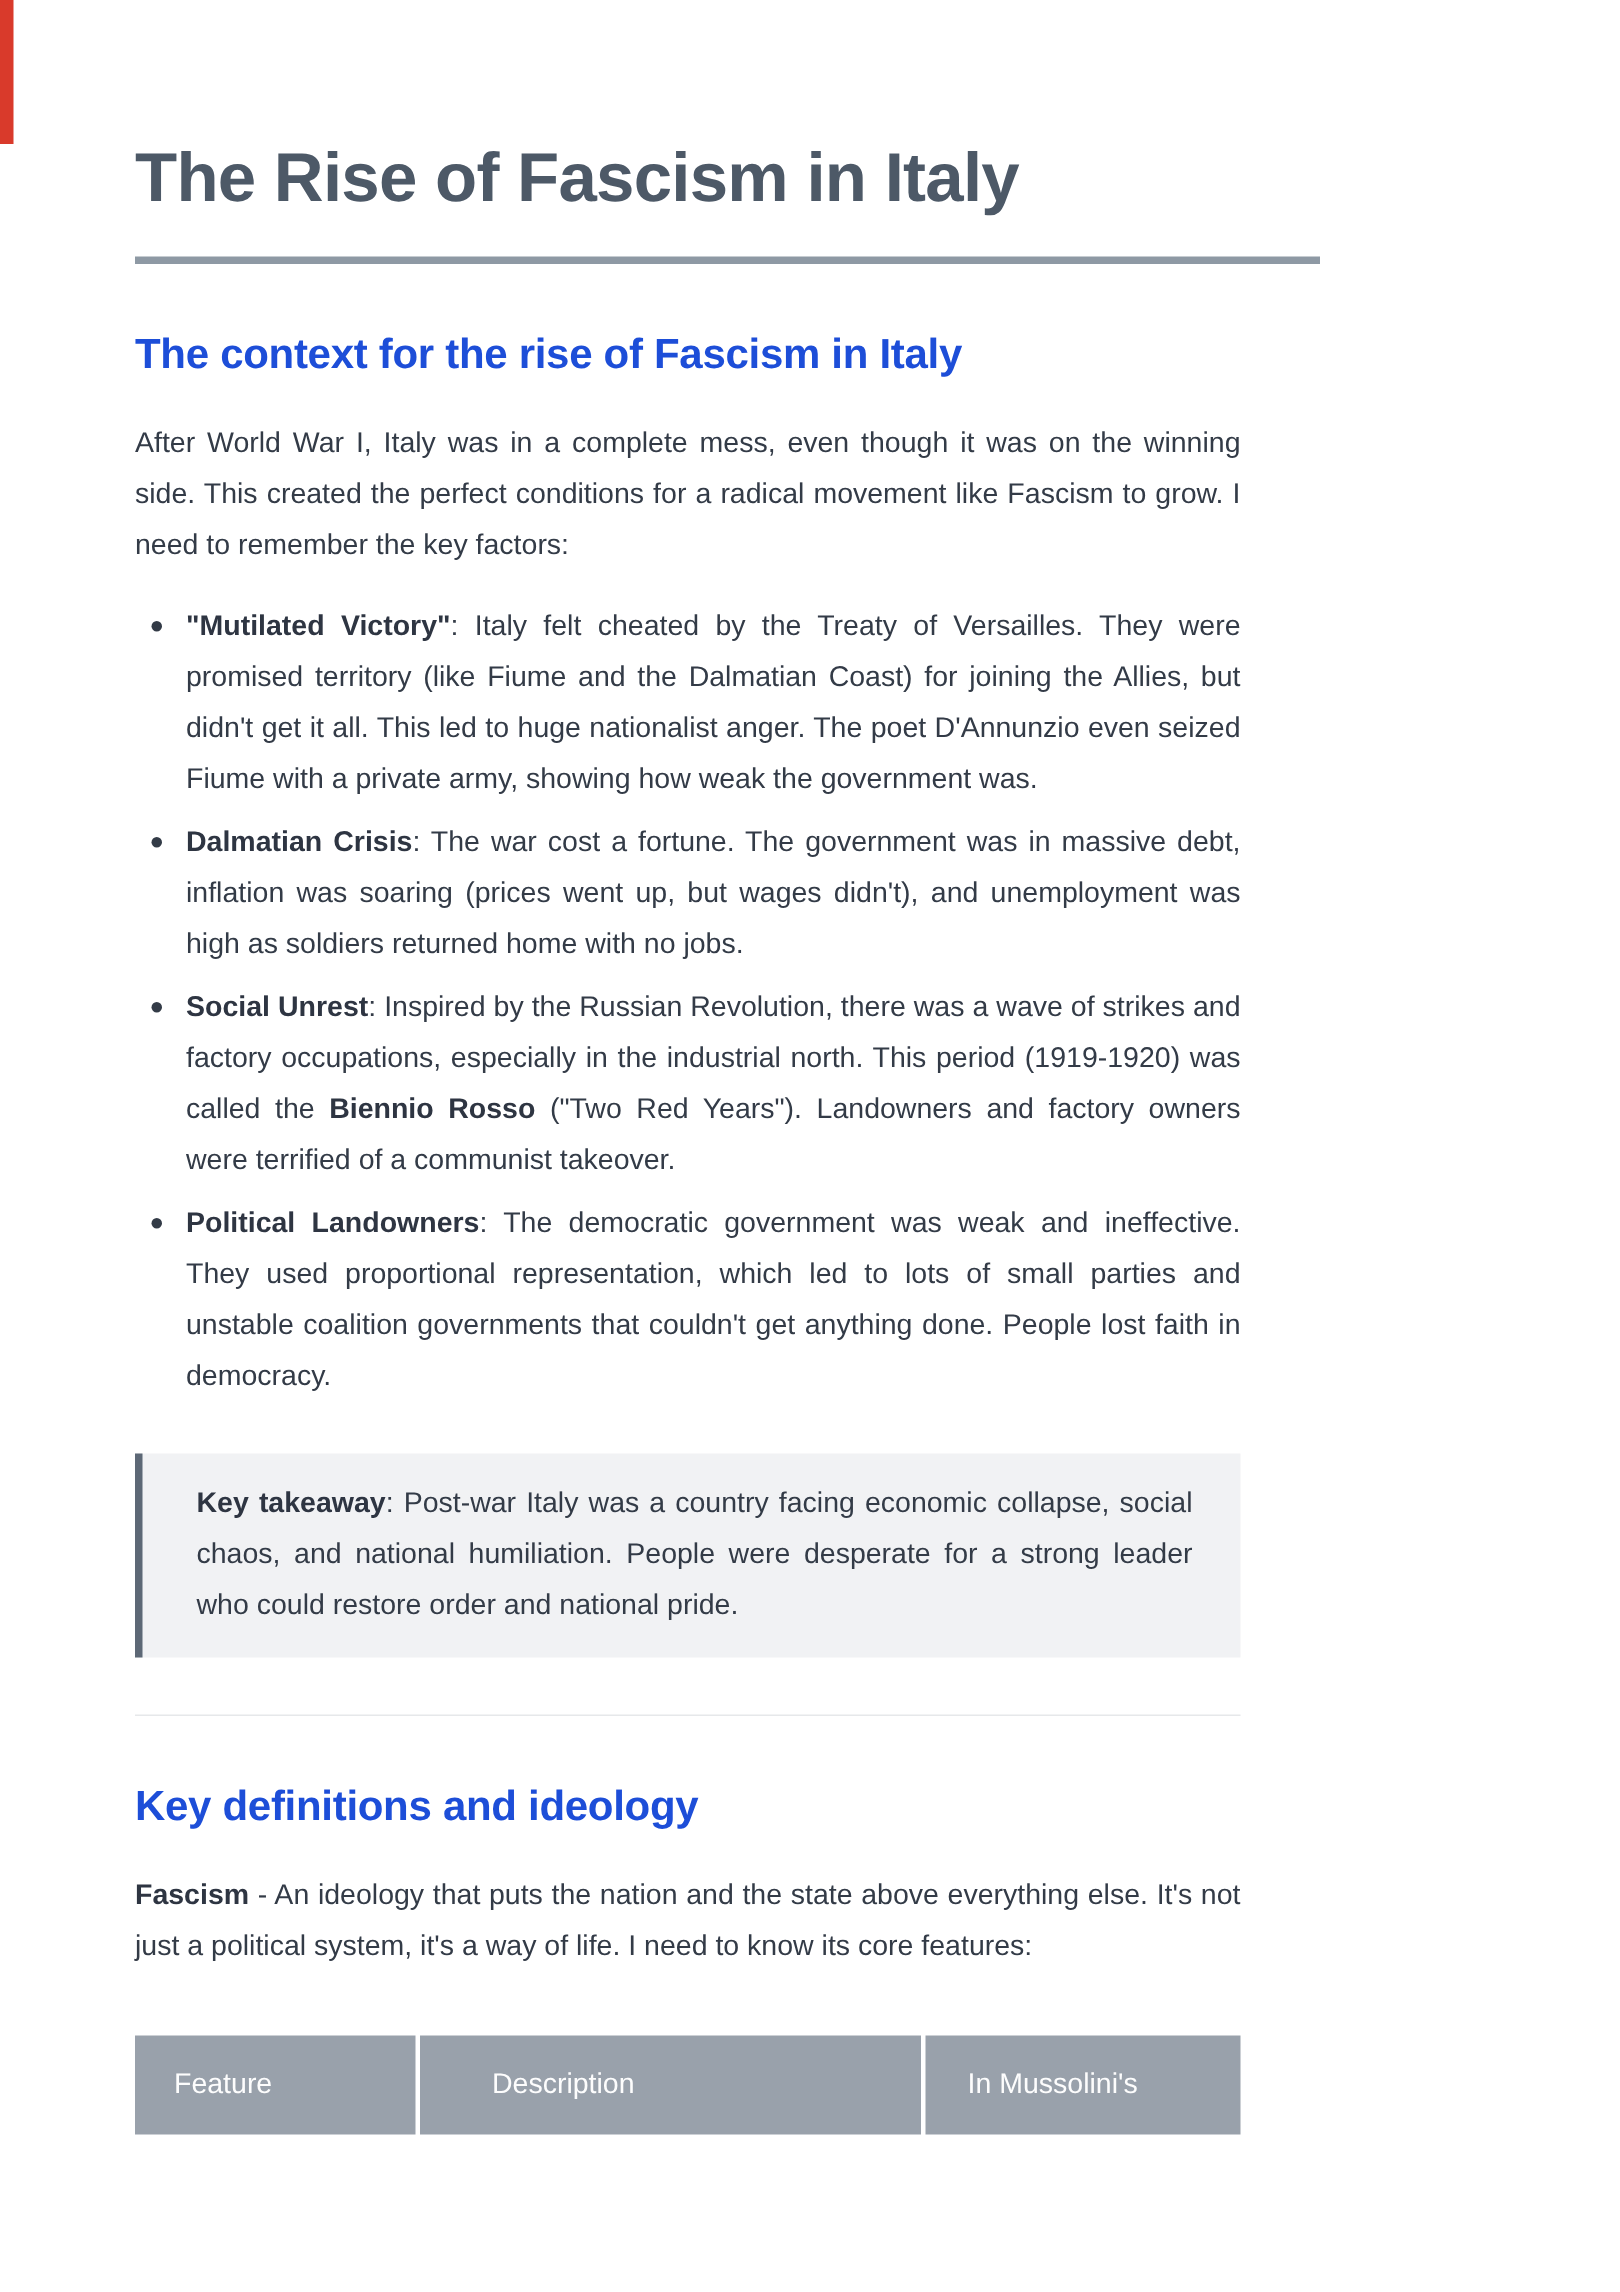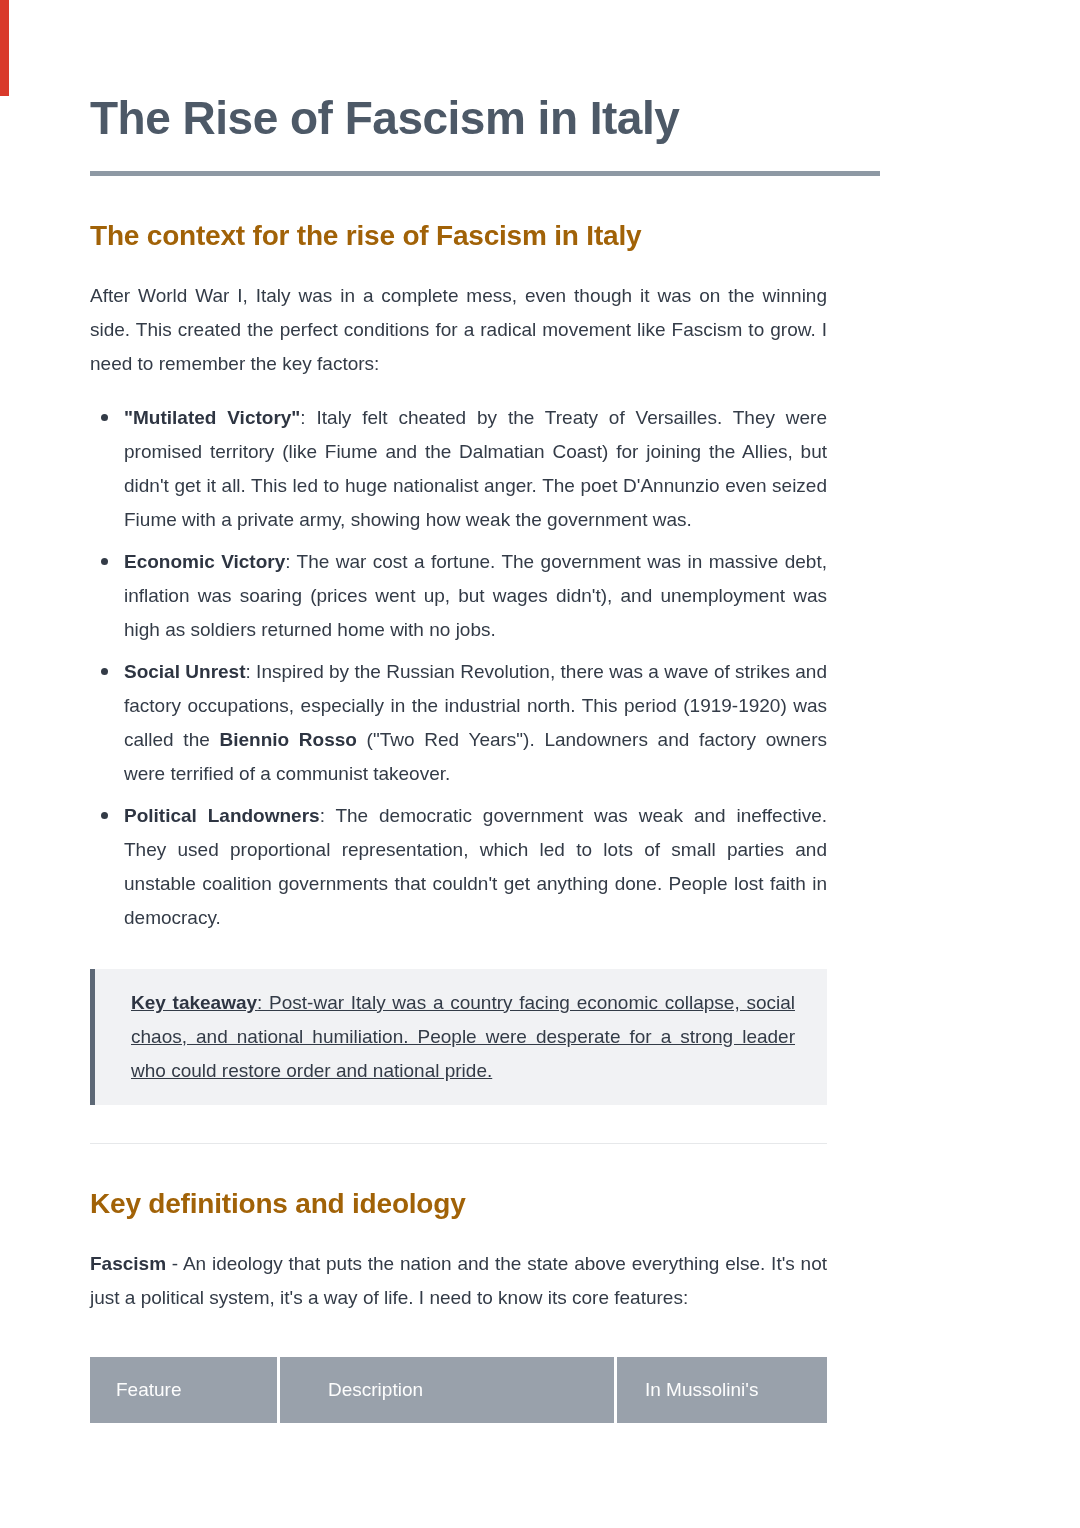--- a/index.html
+++ b/index.html
@@ -12,33 +12,33 @@
   
   .right-gutter{position:absolute;top:48px;left:978px;width:102px;bottom:0;
     background:#f2f3f5;border-left:1px solid #e2e4e7;border-top-left-radius:5px;}
 
   .content{position:absolute;left:90px;top:0;width:737px;}
 
   h1.title{margin:92px 0 0;font-size:46px;font-weight:bold;letter-spacing:-0.5px;
     line-height:1.15;color:#4d5967;white-space:nowrap;}
   .title-rule{margin-top:26px;width:850px;height:5px;background:#8e99a4;}
 
-  h2.ghost{margin:44px 0 0;font-size:28px;font-weight:bold;color:#a16207;letter-spacing:-0.2px;}
+  h2.ghost{margin:44px 0 0;font-size:28px;font-weight:bold;color:#1d4ed8;letter-spacing:-0.2px;}
 
   p.body{margin:27px 0 0;font-size:19px;line-height:34px;color:#333b47;text-align:justify;}
   strong{font-weight:bold;color:#2e3542;}
 
   ul.factors{margin:20px 0 0;padding:0;list-style:none;}
   ul.factors li{position:relative;padding-left:34px;margin:0 0 8px;font-size:19px;
     line-height:34px;color:#333b47;text-align:justify;}
   .dot{position:absolute;left:11px;top:13px;width:7px;height:7px;border-radius:50%;background:#333b47;}
 
   .callout{margin-top:34px;background:#f1f2f4;border-left:5px solid #5d6876;
     padding:17px 32px 17px 36px;box-sizing:border-box;width:737px;}
-  .callout p{margin:0;font-size:19px;line-height:34px;color:#333b47;text-align:justify;text-decoration:underline;}
+  .callout p{margin:0;font-size:19px;line-height:34px;color:#333b47;text-align:justify;}
 
   hr.divider{margin:38px 0 0;border:none;border-top:1px solid #e6e8ea;width:737px;}
 
   .table-header{margin-top:42px;display:flex;gap:3px;width:737px;}
   .th-cell{background:#99a1ab;color:#fdfdfd;font-size:19px;height:66px;display:flex;
     align-items:center;padding-left:26px;box-sizing:border-box;}
   .th-c1{width:187px;}
   .th-c2{width:334px;padding-left:48px;}
   .th-c3{flex:1;padding-left:28px;}
 
@@ -56,21 +56,21 @@
 
     <h1 class="title">The Rise of Fascism in Italy</h1>
     <div class="title-rule"></div>
 
     <h2 class="ghost">The context for the rise of Fascism in Italy</h2>
 
     <p class="body">After World War I, Italy was in a complete mess, even though it was on the winning side. This created the perfect conditions for a radical movement like Fascism to grow. I need to remember the key factors:</p>
 
     <ul class="factors">
         <li><span class="dot"></span><strong>"Mutilated Victory"</strong><span>: Italy felt cheated by the Treaty of Versailles. They were promised territory (like Fiume and the Dalmatian Coast) for joining the Allies, but didn't get it all. This led to huge nationalist anger. The poet D'Annunzio even seized Fiume with a private army, showing how weak the government was.</span></li>
-        <li><span class="dot"></span><strong>Economic Victory</strong><span>: The war cost a fortune. The government was in massive debt, inflation was soaring (prices went up, but wages didn't), and unemployment was high as soldiers returned home with no jobs.</span></li>
+        <li><span class="dot"></span><strong>Dalmatian Crisis</strong><span>: The war cost a fortune. The government was in massive debt, inflation was soaring (prices went up, but wages didn't), and unemployment was high as soldiers returned home with no jobs.</span></li>
         <li><span class="dot"></span><strong>Social Unrest</strong><span>: Inspired by the Russian Revolution, there was a wave of strikes and factory occupations, especially in the industrial north. This period (1919-1920) was called the </span><strong>Biennio Rosso</strong><span> ("Two Red Years"). Landowners and factory owners were terrified of a communist takeover.</span></li>
         <li><span class="dot"></span><strong>Political Landowners</strong><span>: The democratic government was weak and ineffective. They used proportional representation, which led to lots of small parties and unstable coalition governments that couldn't get anything done. People lost faith in democracy.</span></li>
       </ul>
 
     <div class="callout">
       <p><strong>Key takeaway</strong><span>: Post-war Italy was a country facing economic collapse, social chaos, and national humiliation. People were desperate for a strong leader who could restore order and national pride.</span></p>
     </div>
 
     <hr class="divider">
 

